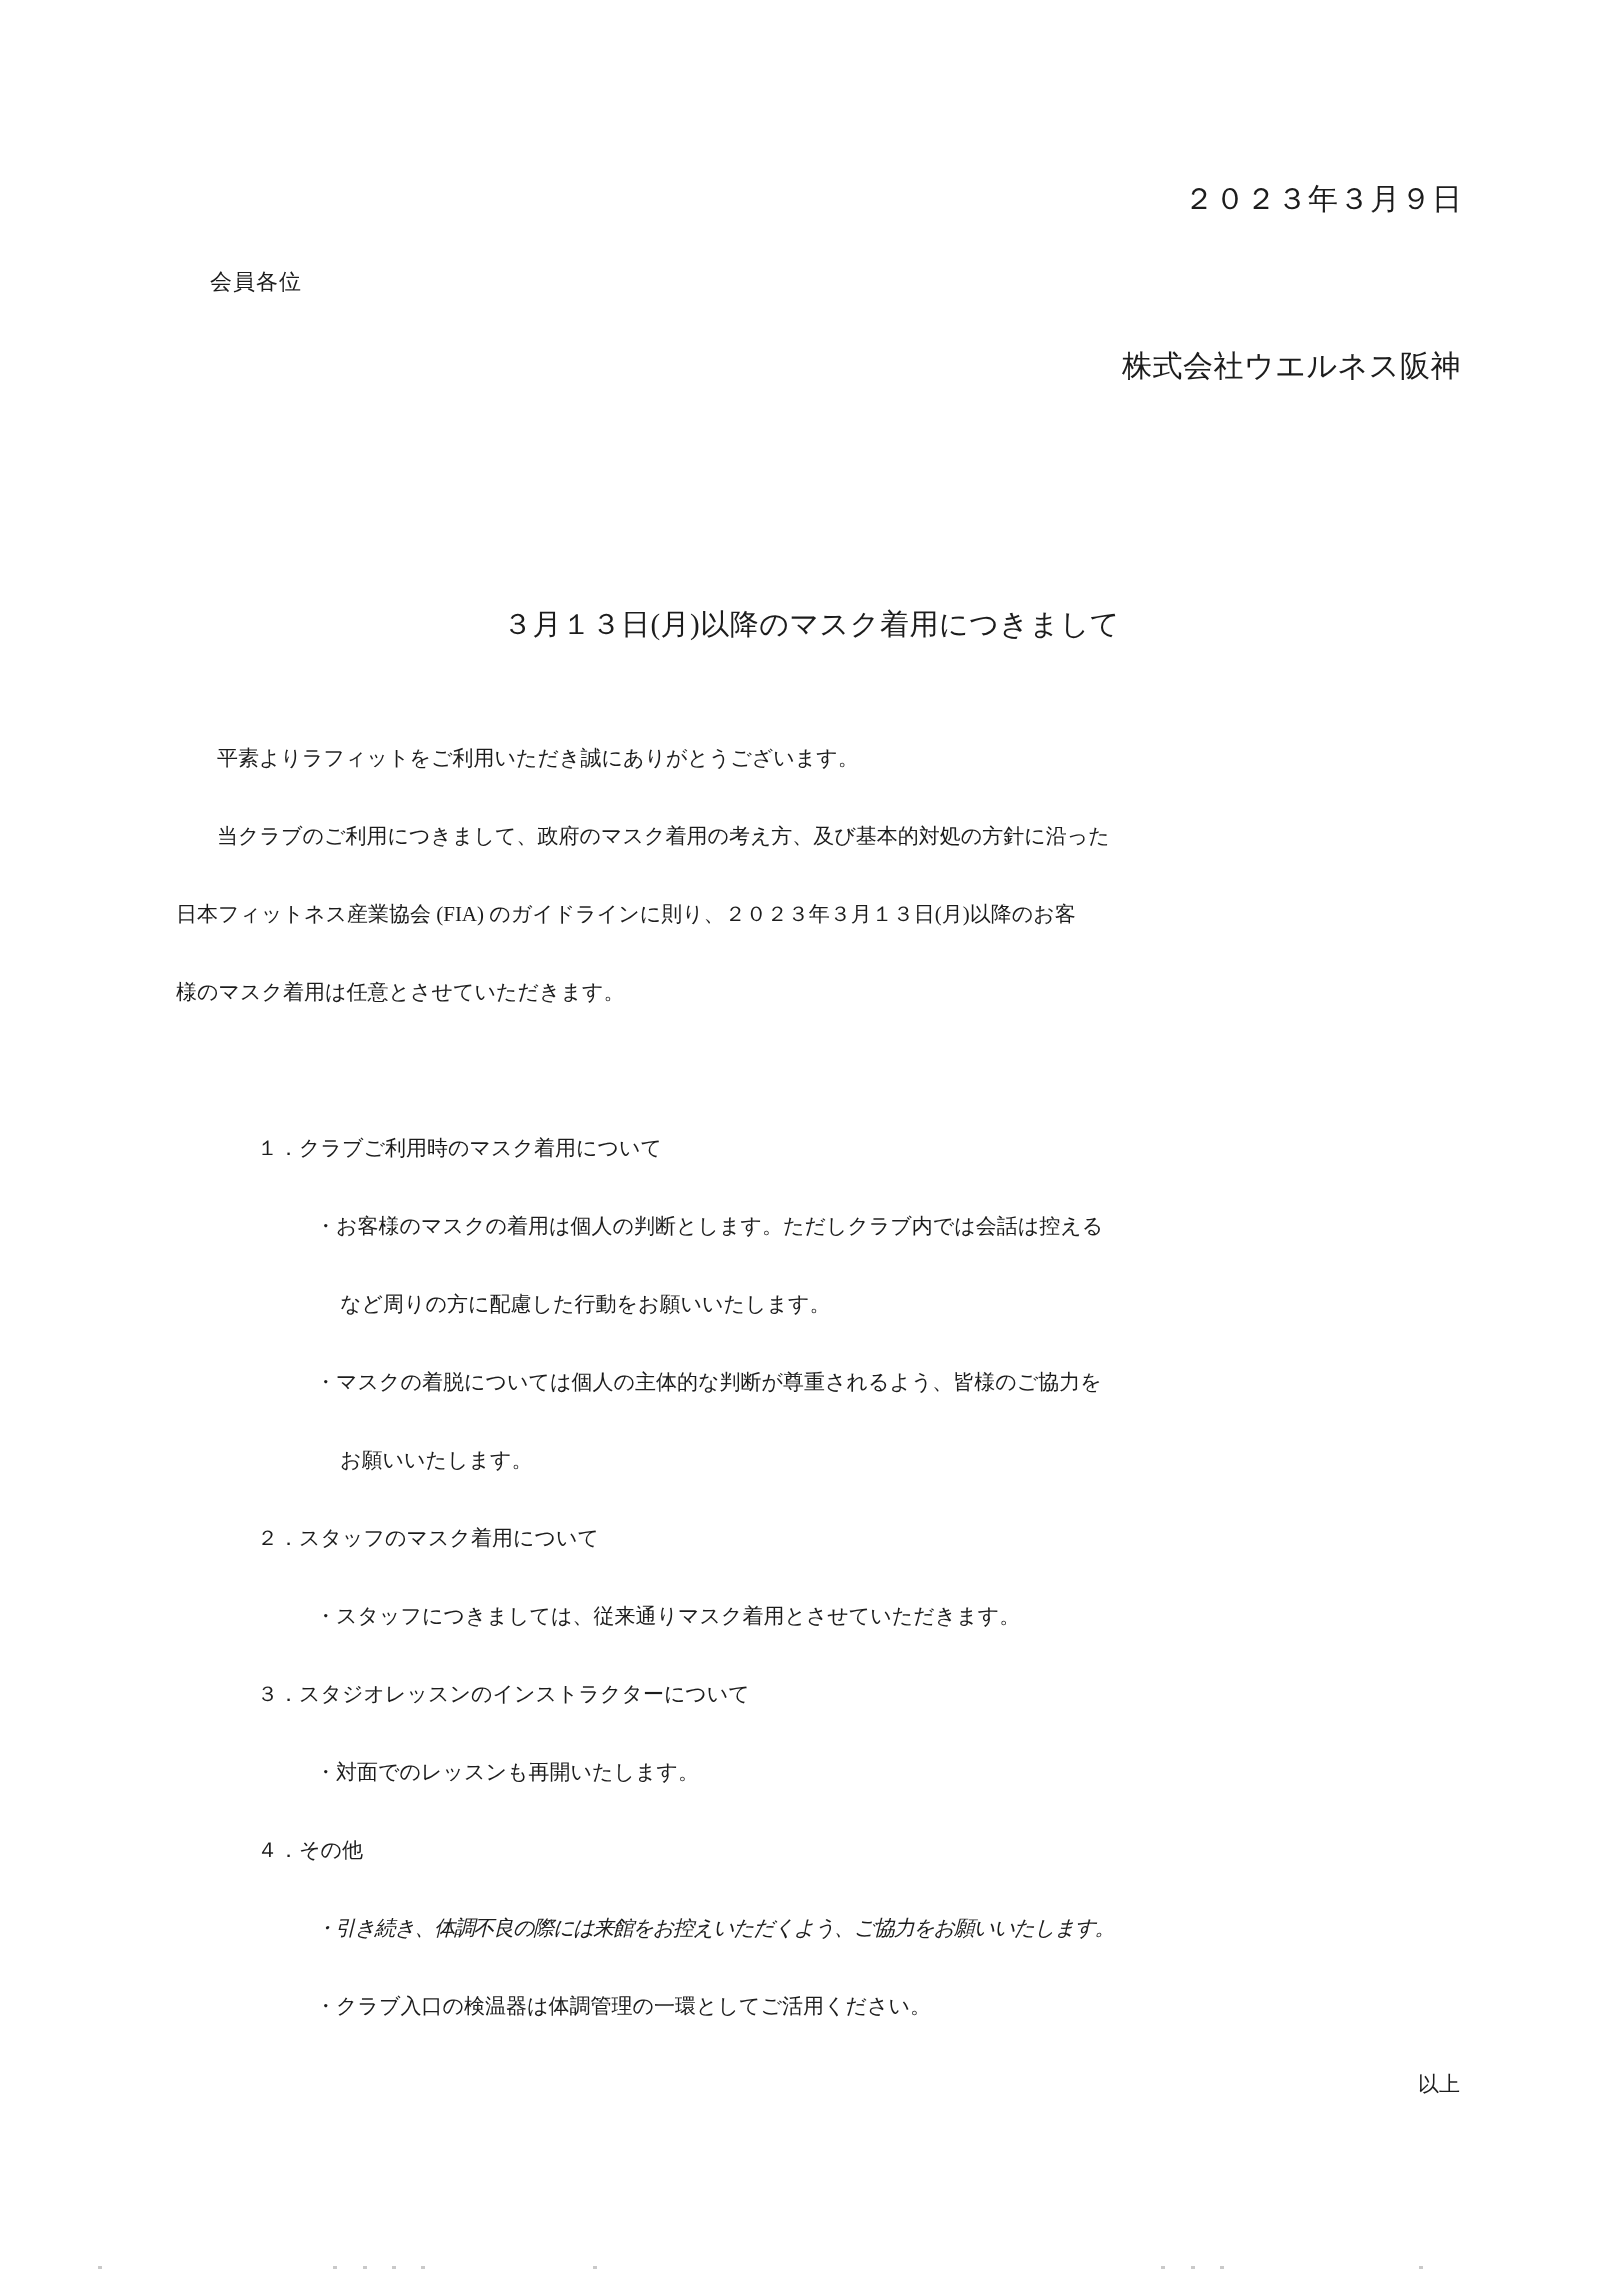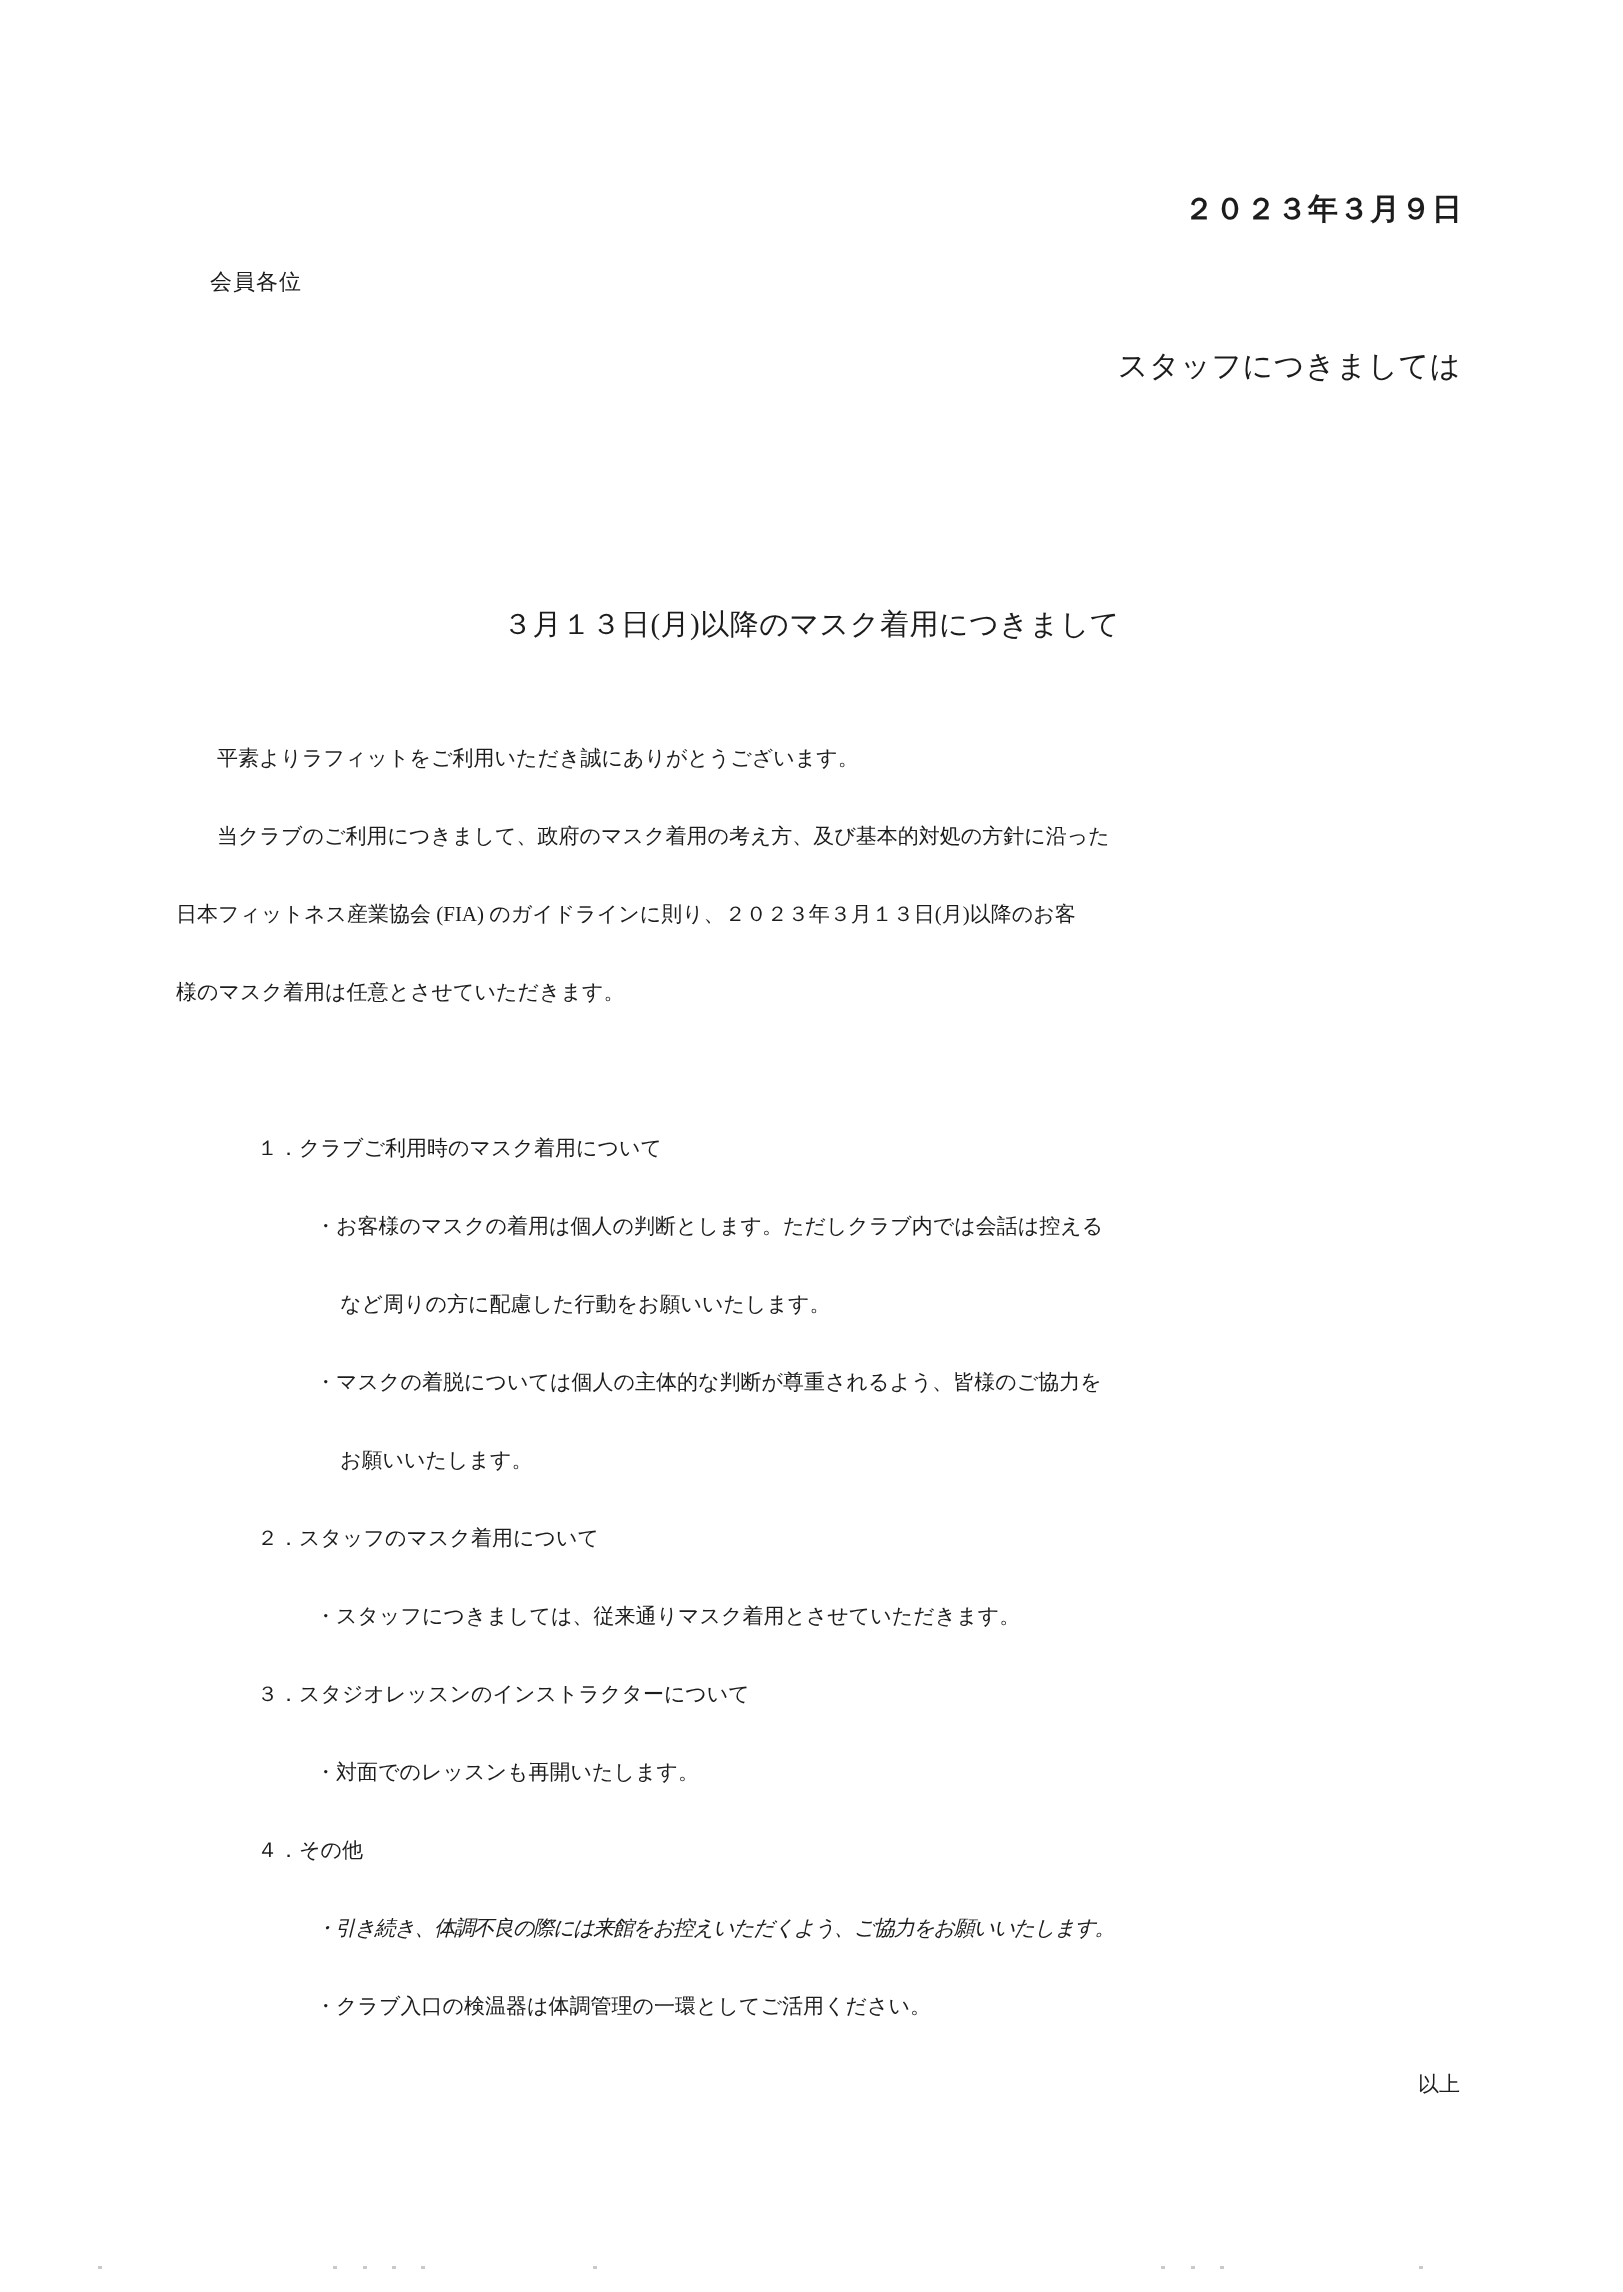--- a/index.html
+++ b/index.html
@@ -12,22 +12,22 @@
     width: 1623px;
     height: 2293px;
     margin: 0 auto;
     background: #ffffff;
     overflow: hidden;
     font-family: "Liberation Serif", "DejaVu Serif", serif;
     color: #1c1c1c;
   }
   .abs { position: absolute; white-space: nowrap; }
   .date-line {
-    top: 189px; right: 160px;
-    font-size: 30px; letter-spacing: 1px; font-weight: bold;
+    top: 179px; right: 160px;
+    font-size: 30px; letter-spacing: 1px;
   }
   .recipient-line {
     top: 267px; left: 210px;
     font-size: 22px; letter-spacing: 1px;
   }
   .sender-company {
     top: 346px; right: 162px;
     font-size: 30px; letter-spacing: 0.5px;
   }
   .sender-club {
@@ -68,21 +68,21 @@
 </style>
 </head>
 <body>
 
 <div class="sheet">
 
   <div class="abs date-line">２０２３年３月９日</div>
 
   <div class="abs recipient-line">会員各位</div>
 
-  <div class="abs sender-company">スタッフにつきましては</div>
+  <div class="abs sender-company">株式会社ウエルネス阪神</div>
 
 
   <div class="abs doc-title">３月１３日(月)以降のマスク着用につきまして</div>
 
   <div class="doc-body">
       <div class="line para-indent">平素よりラフィットをご利用いただき誠にありがとうございます。</div>
       <div class="line para-indent">当クラブのご利用につきまして、政府のマスク着用の考え方、及び基本的対処の方針に沿った</div>
       <div class="line para-flush">日本フィットネス産業協会 (FIA) のガイドラインに則り、２０２３年３月１３日(月)以降のお客</div>
       <div class="line para-flush">様のマスク着用は任意とさせていただきます。</div>
       <div class="line spacer"></div>

